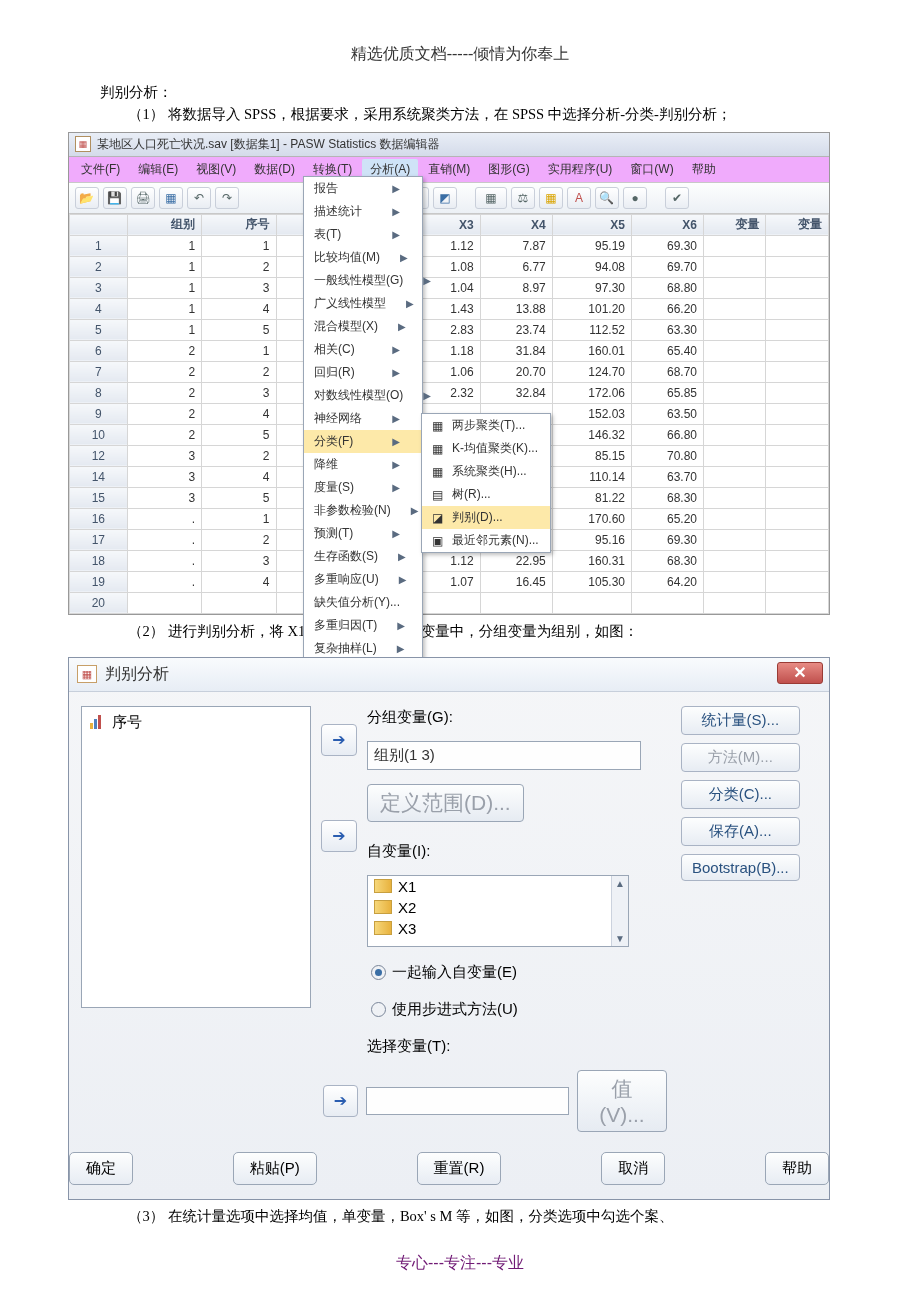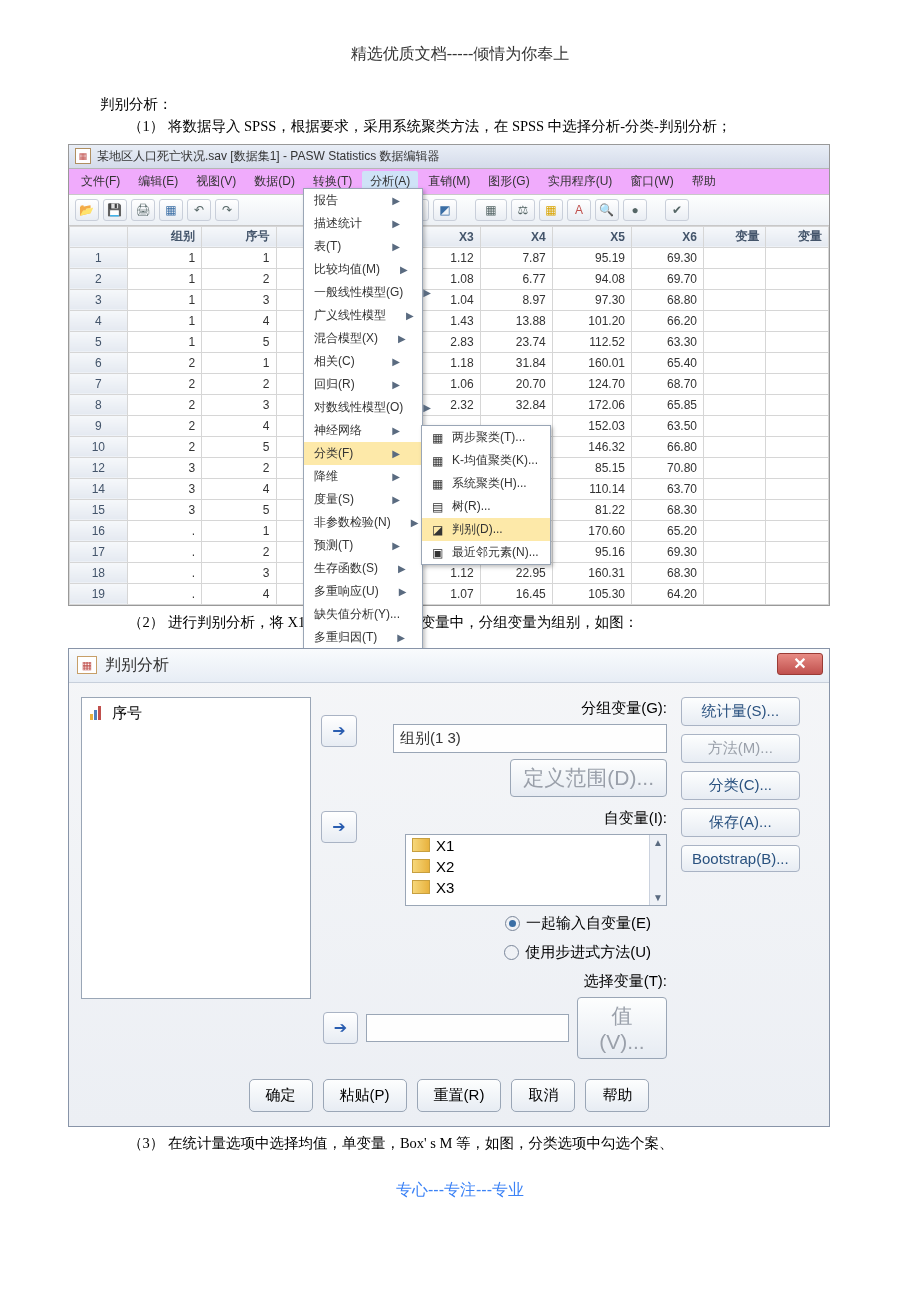--- a/index.html
+++ b/index.html
@@ -1,18 +1,18 @@
 <!DOCTYPE html>
 <html><head>
 <meta charset="utf-8">
 <style>
   body{margin:0;font-family:"Microsoft YaHei","SimSun",sans-serif;font-size:14.5px;color:#000;background:#fff}
   .page{width:920px;margin:0 auto;padding:44px 0 30px}
-  .page-header{text-align:center;font-family:"SimSun",serif;font-size:16px;color:#333;margin-bottom:30px}
-  .page-footer{text-align:center;font-family:Liberation Sans, sans-serif;font-size:16px;color:#3b82f6;margin-top:26px}
+  .page-header{text-align:center;font-family:"SimSun",serif;font-size:16px;color:#333;margin-bottom:18px}
+  .page-footer{text-align:center;font-family:Liberation Sans, sans-serif;font-size:16px;color:#701a75;margin-top:26px}
   .body{border:0 solid #000;margin:0 90px 0 68px}
   .indent1{margin-left:32px;font-family:"SimSun",serif}
   .b{font-weight:normal}
   .step{margin:2px 0 2px 60px;font-family:"SimSun",serif;text-indent:-34px;padding-left:34px;line-height:1.5}
 
   
   .spss-wrap{margin:6px 0 6px 0;font-family:"Microsoft YaHei",Arial,sans-serif;font-size:12px;color:#333;border:1px solid #999}
   .spss-title{background:linear-gradient(#e9eef6,#d4dbea);border-bottom:1px solid #b5b5b5;padding:3px 6px;font-size:12px;color:#333;display:flex;align-items:center;gap:6px}
   .spss-title .t-icon{width:14px;height:14px;background:#fff;border:1px solid #b08f60;display:inline-flex;align-items:center;justify-content:center;color:#c0504d;font-size:9px}
   .spss-menu{display:flex;gap:2px;padding:2px 4px;border-bottom:1px solid #c8c8c8;background:#f0abfc}
@@ -46,38 +46,38 @@
   .dlg-close{position:absolute;right:6px;top:4px;width:44px;height:20px;background:linear-gradient(#e78b84,#c0504d);border:1px solid #9a3b35;border-radius:3px;color:#fff;display:flex;align-items:center;justify-content:center;font-weight:bold}
   .dlg-body{display:flex;padding:14px 12px 10px;gap:10px}
   .listbox{width:220px;height:292px;background:#fff;border:1px solid #9aa6b6;padding:4px;overflow:auto}
   .listbox .item{display:flex;align-items:center;gap:6px;padding:2px 4px;font-size:15px}
   .bar-ic{width:16px;height:14px;display:inline-flex;align-items:flex-end;gap:1px}
   .bar-ic i{width:3px;background:#c0504d;display:inline-block}
   .bar-ic i:nth-child(1){height:6px;background:#e8b23e}
   .bar-ic i:nth-child(2){height:10px;background:#4f81bd}
   .bar-ic i:nth-child(3){height:14px;background:#c0504d}
   .ruler-ic{width:16px;height:12px;background:linear-gradient(90deg,#f6d77a,#e8b23e);border:1px solid #c79f3f;display:inline-block}
-  .midcol{display:flex;flex-direction:column;gap:6px;align-items:flex-end;width:300px}
+  .midcol{display:flex;flex-direction:column;gap:14px;align-items:flex-start;width:300px}
   .mv{width:34px;height:30px;border:1px solid #a9b3c4;border-radius:4px;background:linear-gradient(#fff,#e7ecf3);display:flex;align-items:center;justify-content:center;color:#2a5db0;font-size:16px}
   .lbl{font-size:15px;margin-top:2px}
   .fld{width:260px;background:#fefefe;border:1px solid #9aa6b6;padding:4px 6px;font-size:15px;color:#333}
   .fld.ro{color:#777}
   .btn2{border:1px solid #9aa6b6;border-radius:4px;background:linear-gradient(#fdfefe,#e6ebf2);padding:4px 12px;font-size:21px;color:#333}
   .btn2.dis{color:#9aa0aa}
   .ivbox{width:260px;height:70px;background:#fff;border:1px solid #9aa6b6;overflow:hidden;position:relative}
   .ivbox .row{display:flex;align-items:center;gap:6px;padding:2px 6px;font-size:15px}
   .ivbox .scrollbar{position:absolute;right:0;top:0;width:16px;height:100%;background:#eef1f6;border-left:1px solid #cbd2de;display:flex;flex-direction:column;justify-content:space-between;align-items:center;font-size:10px;color:#5a6b80}
   .ivbox .scrollbar .tr{padding:2px 0}
-  .rad{display:flex;align-items:center;gap:6px;font-size:15px;margin:2px 16px}
+  .rad{display:flex;align-items:center;gap:6px;font-size:15px;margin:2px 4px}
   .rad .dot{width:13px;height:13px;border:1px solid #7a8699;border-radius:50%;display:inline-flex;align-items:center;justify-content:center}
   .rad .dot.on::after{content:"";width:7px;height:7px;background:#3a6ea5;border-radius:50%}
   .sidebtns{display:flex;flex-direction:column;gap:8px;margin-left:4px}
   .sbtn{border:1px solid #a9b3c4;border-radius:4px;background:linear-gradient(#fdfefe,#e7ecf3);padding:4px 10px;font-size:15px;text-align:center;color:#29517f;white-space:nowrap}
   .sbtn.dis{color:#9aa0aa}
-  .dlg-foot{display:flex;gap:10px;justify-content:center;padding:10px 0 14px}
+  .dlg-foot{display:flex;gap:10px;justify-content:space-between;padding:10px 0 14px}
   .fbtn{border:1px solid #9aa6b6;border-radius:5px;background:linear-gradient(#fdfefe,#e7ecf3);padding:6px 16px;font-size:15px}
 </style>
 </head>
 <body>
 
 <div class="page">
   <div class="page-header">精选优质文档-----倾情为你奉上</div>
   <div class="body">
     <div class="indent1 b">判别分析：</div>
     <div class="step">（1） 将数据导入 SPSS，根据要求，采用系统聚类方法，在 SPSS 中选择分析-分类-判别分析；</div>
@@ -358,20 +358,32 @@
                 <td>.</td>
                 <td>4</td>
                 <td style="background:#fff"></td>
                 <td>1.07</td>
                 <td>16.45</td>
                 <td>105.30</td>
                 <td>64.20</td>
                 <td></td>
                 <td></td>
               </tr>
+              <tr>
+                <td class="rowhead">20</td>
+                <td></td>
+                <td></td>
+                <td style="background:#fff"></td>
+                <td></td>
+                <td></td>
+                <td></td>
+                <td></td>
+                <td></td>
+                <td></td>
+              </tr>
             </tbody>
           </table>
       </div>
 
       <div class="menu-pop" style="left:234px;top:43px;width:118px" id="ana-menu">
           <div class="mi">
             <span>报告</span>
             <span class="arw">▶</span>
           </div>
           <div class="mi">

